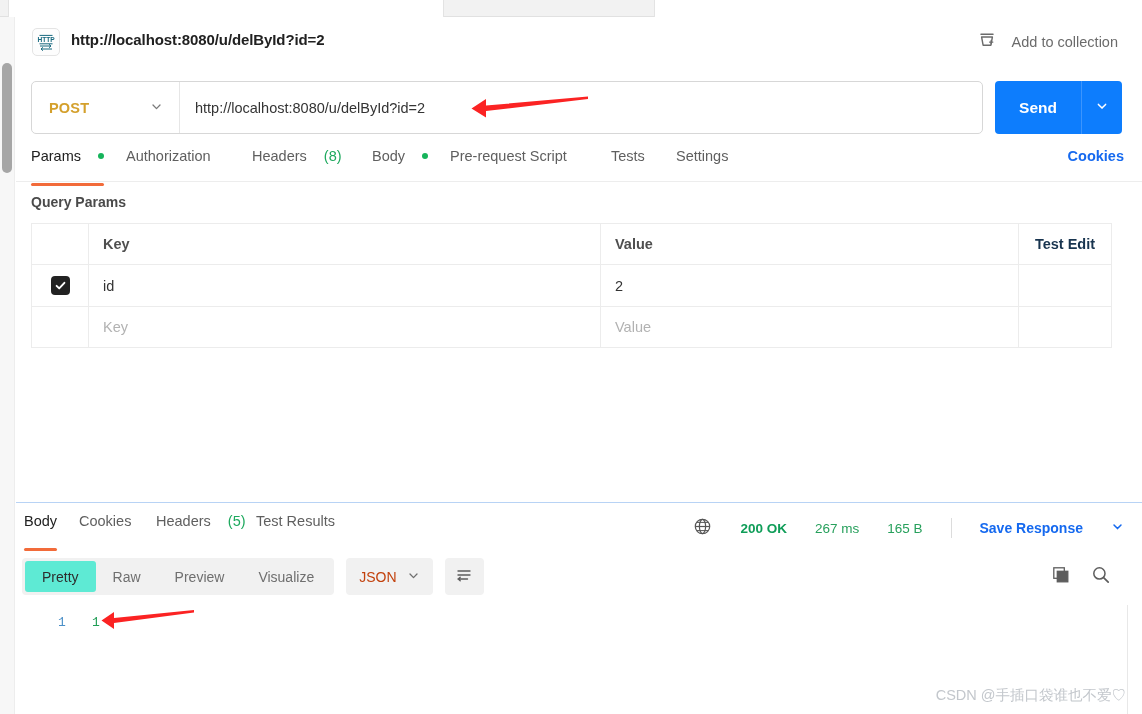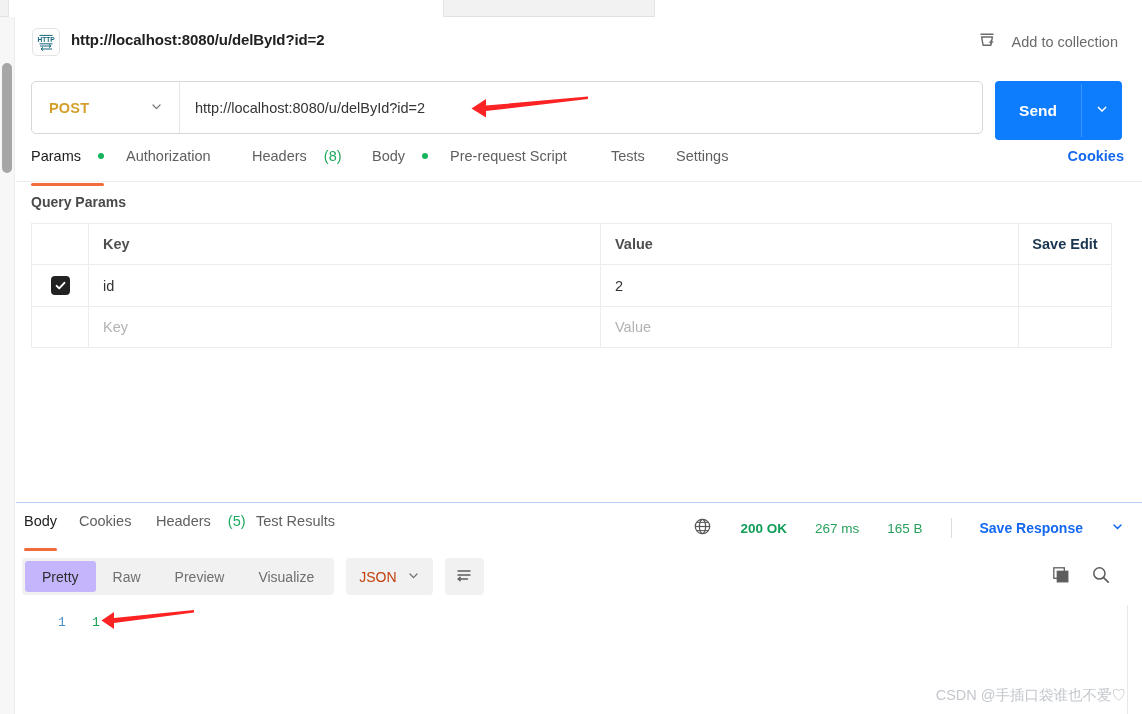--- a/index.html
+++ b/index.html
@@ -89,21 +89,21 @@
   .url-input {
     flex: 1; height: 51px;
     display: flex; align-items: center;
     padding-left: 15px;
     color: #343434; font-size: 14.5px;
     overflow: hidden; white-space: nowrap;
     cursor: text;
   }
   .sendgroup {
     position: absolute; top: 81px; left: 995px;
-    width: 127px; height: 59px;
+    width: 127px; height: 53px;
     background: #0d7dfd; border-radius: 4px;
     display: flex; align-items: center;
     cursor: pointer;
   }
   .send-main {
     flex: 1; height: 53px;
     display: flex; align-items: center; justify-content: center;
     color: #ffffff; font-size: 15.5px; font-weight: bold;
     border-right: 1px solid #3c95fd;
   }
@@ -202,21 +202,21 @@
   .seg {
     display: flex; align-items: center;
     background: #f1f1f1; border-radius: 4px; height: 37px;
     padding: 3px;
   }
   .seg-item {
     height: 31px; padding: 0 17px;
     display: flex; align-items: center;
     font-size: 14px; color: #6f6f6f; border-radius: 3px; cursor: pointer;
   }
-  .seg-item.active { background: #c4b5fd; color: #2e2e2e; }
+  .seg-item.active { background: #5eead4; color: #2e2e2e; }
   .jsonsel {
     display: flex; align-items: center; gap: 10px;
     background: #f1f1f1; border-radius: 4px; height: 37px;
     padding: 0 13px; color: #c2410c; font-size: 14px; cursor: pointer;
   }
   .wrapbtn {
     width: 39px; height: 37px; background: #f1f1f1; border-radius: 4px;
     display: flex; align-items: center; justify-content: center; cursor: pointer;
   }
   .resp-icons {
@@ -343,21 +343,21 @@
   <div class="reqtab-rule"></div>
 
   <div class="qp-title">Query Params</div>
 
   <table class="params">
     <thead>
       <tr>
         <th class="c-chk"></th>
         <th class="c-key">Key</th>
         <th class="c-val">Value</th>
-        <th class="c-bulk">Save Edit</th>
+        <th class="c-bulk">Test Edit</th>
       </tr>
     </thead>
     <tbody>
       <tr>
         <td class="c-chk">
           <div class="chkwrap">
             <div class="chk">
               <svg width="13" height="13" viewBox="0 0 13 13">
                 <path d="M2.6 6.8 L5.2 9.4 L10.4 3.8" fill="none" stroke="#ffffff" stroke-width="1.9" stroke-linecap="round" stroke-linejoin="round"></path>
               </svg>

